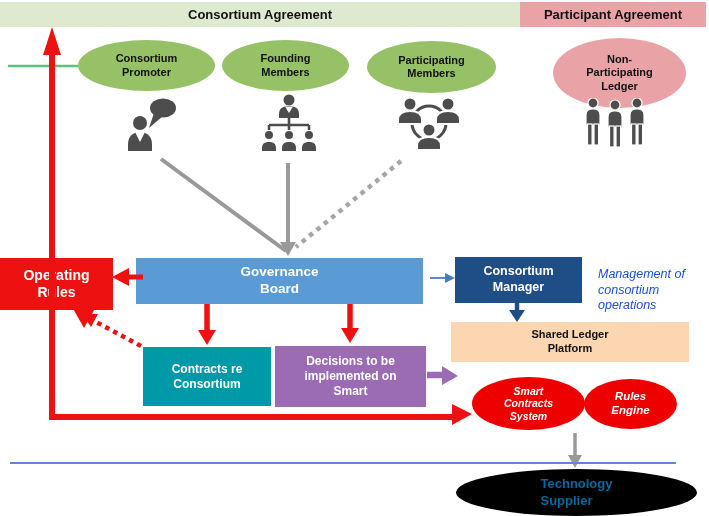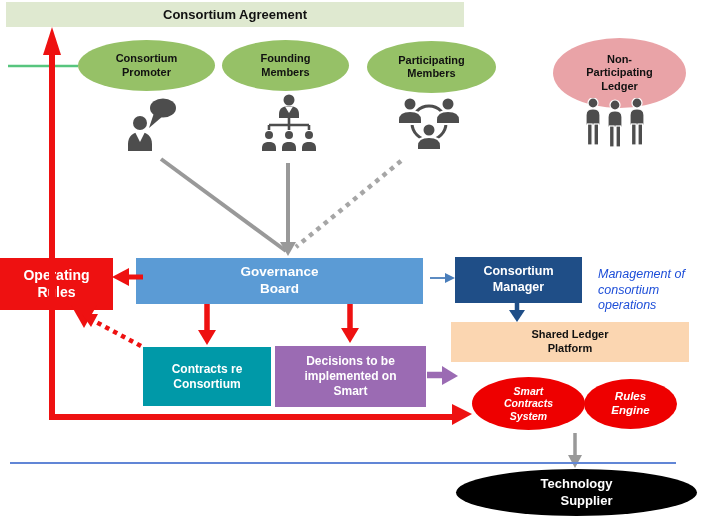--- a/index.html
+++ b/index.html
@@ -6,21 +6,21 @@
   .canvas{
     position:relative;width:709px;height:516px;background:#fff;overflow:hidden;
     font-family:"Liberation Sans", sans-serif;
   }
   .abs{position:absolute;}
   .ml{white-space:pre-line;}
   .hdr{
     display:flex;align-items:center;justify-content:center;
     font-weight:bold;font-size:13px;color:#111;
   }
-  .hdr-green{left:0;top:2px;width:458px;height:25px;background:#dfe9d0;margin-left:6px;}
+  .hdr-green{left:0;top:2px;width:520px;height:25px;background:#dfe9d0;}
   .hdr-pink{left:520px;top:2px;width:186px;height:25px;background:#e9a3a7;}
   .ellipse{
     border-radius:50%;display:flex;align-items:center;justify-content:center;
     text-align:center;font-weight:bold;font-size:11px;line-height:1.2;color:#111;
   }
   .ell-green{background:#96c167;}
   .ell-pink{background:#e9a3a7;}
   .box{
     display:flex;align-items:center;justify-content:center;text-align:center;
     font-weight:bold;color:#fff;line-height:1.25;
@@ -28,36 +28,39 @@
   .op-rules{left:0;top:258px;width:113px;height:52px;background:#ee1111;font-size:14px;}
   .gov-board{left:136px;top:258px;width:287px;height:46px;background:#5b9bd5;font-size:13.5px;}
   .cons-mgr{left:455px;top:257px;width:127px;height:46px;background:#1f4e87;font-size:12.5px;}
   .ledger{left:451px;top:322px;width:238px;height:40px;background:#fbd6b1;color:#111;font-size:11px;}
   .dec-teal{left:143px;top:347px;width:128px;height:59px;background:#0099a8;font-size:12px;}
   .dec-purple{left:275px;top:346px;width:151px;height:61px;background:#9b6bb3;font-size:12px;}
   .red-ell{background:#ee0000;color:#fff;font-weight:bold;border-radius:50%;
     display:flex;align-items:center;justify-content:center;text-align:center;line-height:1.2;font-style:italic;}
   .scs{left:472px;top:377px;width:113px;height:53px;font-size:10.5px;}
   .reng{left:584px;top:379px;width:93px;height:50px;font-size:11.5px;}
-  .tsup{left:456px;top:469px;width:241px;height:47px;background:#000;color:#ffffff;font-weight:bold;
-    border-radius:50%;display:flex;align-items:center;justify-content:center;text-align:right;
+  .tsup{left:456px;top:469px;width:241px;height:47px;background:#000;color:#0369a1;font-weight:bold;
+    border-radius:50%;display:flex;align-items:center;justify-content:center;text-align:left;
     font-size:13px;line-height:1.25;}
   .note{
     left:598px;top:267px;width:112px;font-style:italic;font-size:12.5px;color:#1d4ed8;line-height:1.25;
   }
   .icon{pointer-events:none;}
   .overlay{position:absolute;left:0;top:0;pointer-events:none;}
 </style>
 </head>
 <body>
 
 <div class="canvas">
 
   <div class="abs hdr hdr-green">
     <span>Consortium Agreement</span>
+  </div>
+  <div class="abs hdr hdr-pink">
+    <span>Participant Agreement</span>
   </div>
 
   <div class="abs ellipse ell-green ml" style="left:78px;top:40px;width:137px;height:51px;">Consortium
 Promoter</div>
   <div class="abs ellipse ell-green ml" style="left:222px;top:40px;width:127px;height:51px;">Founding
 Members</div>
   <div class="abs ellipse ell-green ml" style="left:367px;top:41px;width:129px;height:52px;">Participating
 Members</div>
   <div class="abs ellipse ell-pink ml" style="left:553px;top:38px;width:133px;height:70px;">Non-
 Participating

